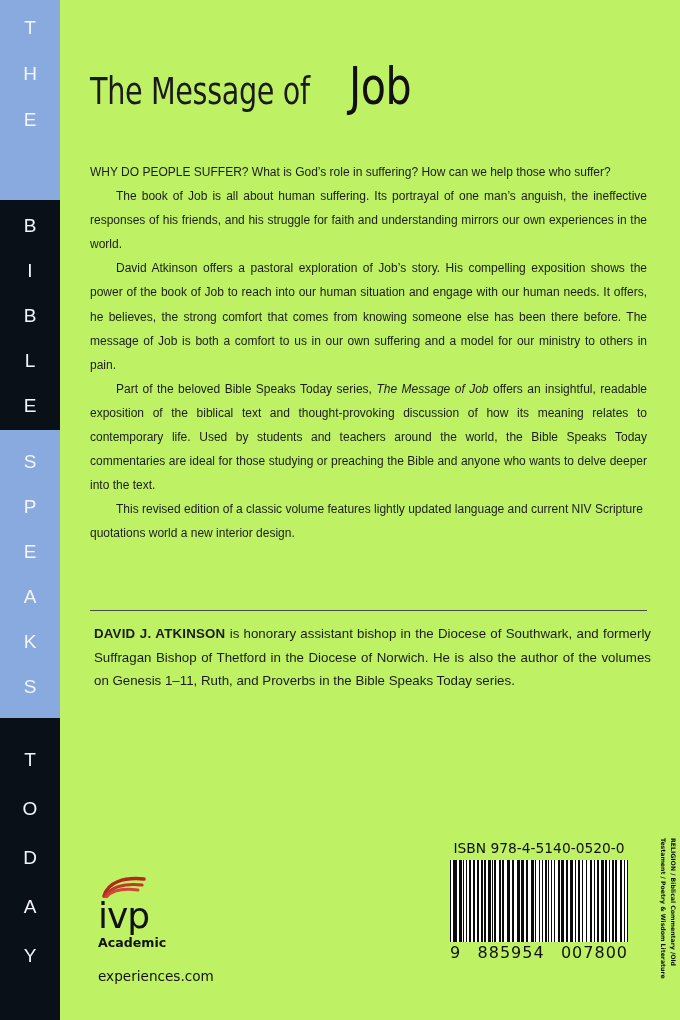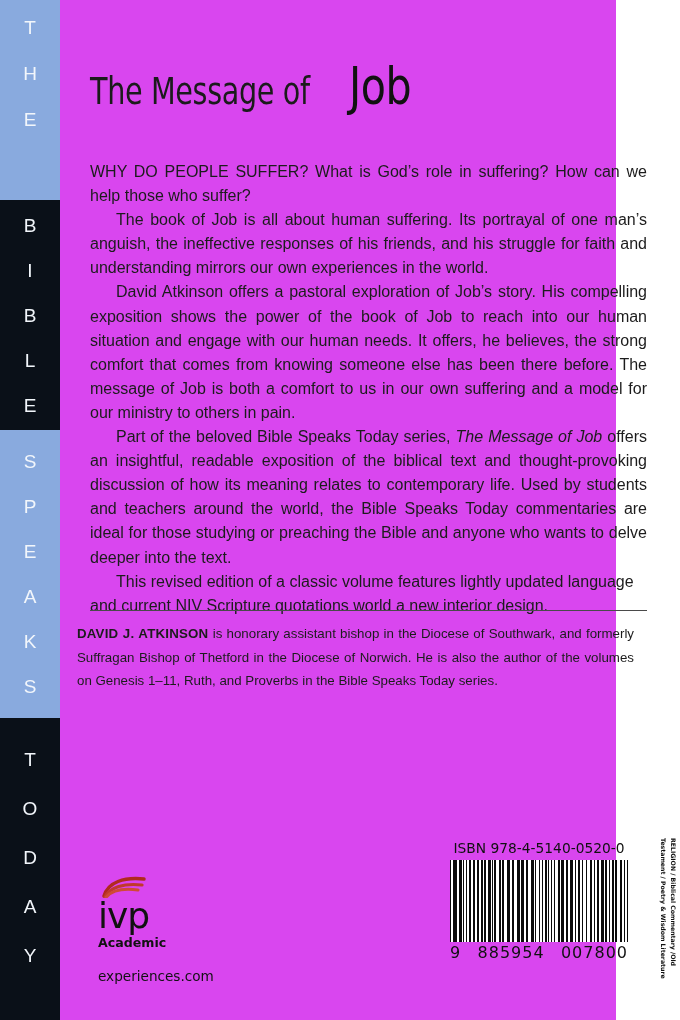--- a/index.html
+++ b/index.html
@@ -28,22 +28,22 @@
     line-height:1;
   }
   #spine-the   { height:200px; background:#89aade; padding-top:18px; justify-content:flex-start; gap:27px; }
   #spine-bible { height:230px; background:#0a1018; justify-content:center; gap:26px; }
   #spine-speaks{ height:288px; background:#89aade; justify-content:center; gap:26px; }
   #spine-today { height:302px; background:#0a1018; justify-content:flex-start; padding-top:32px; gap:30px; }
 
   
   #content {
     position:absolute; left:60px; top:0;
-    width:556px; height:1020px;
-    background:#d946ef;
+    width:620px; height:1020px;
+    background:#bef264;
   }
 
   
   #title-wrap {
     position:absolute; left:30px; top:56px;
     white-space:nowrap;
   }
   #title-small {
     font-family:"Liberation Sans Narrow","DejaVu Sans Condensed","Liberation Sans", sans-serif;
     font-size:37px; font-weight:400; color:#1b1b1b;
@@ -60,39 +60,39 @@
     transform:scaleX(0.88);
     transform-origin:left center;
     display:inline-block;
     vertical-align:baseline;
     margin-left:4px;
   }
 
   
   #blurb {
     position:absolute; left:30px; top:160px; width:557px;
-    font-size:16px;
+    font-size:12px;
     line-height:24.1px;
     color:#1c1c1c;
     text-align:justify;
   }
   #blurb p { text-align:justify; text-justify:inter-word; }
   #blurb p.indent { text-indent:26px; }
   #blurb p:last-child { text-align:left; }
   .ital { font-style:italic; }
 
   
   #divider {
     position:absolute; left:30px; top:610px;
     width:557px; height:1px; background:#4a4a4a;
   }
 
   
   #bio {
-    position:absolute; left:17px; top:622px; width:557px;
+    position:absolute; left:34px; top:622px; width:557px;
     font-size:13.3px;
     line-height:23.6px;
     color:#1c1c1c;
     text-align:justify;
   }
   #bio .bold { font-weight:700; letter-spacing:0.2px; }
   #bio > span.tail { }
 
   
   #logo {

